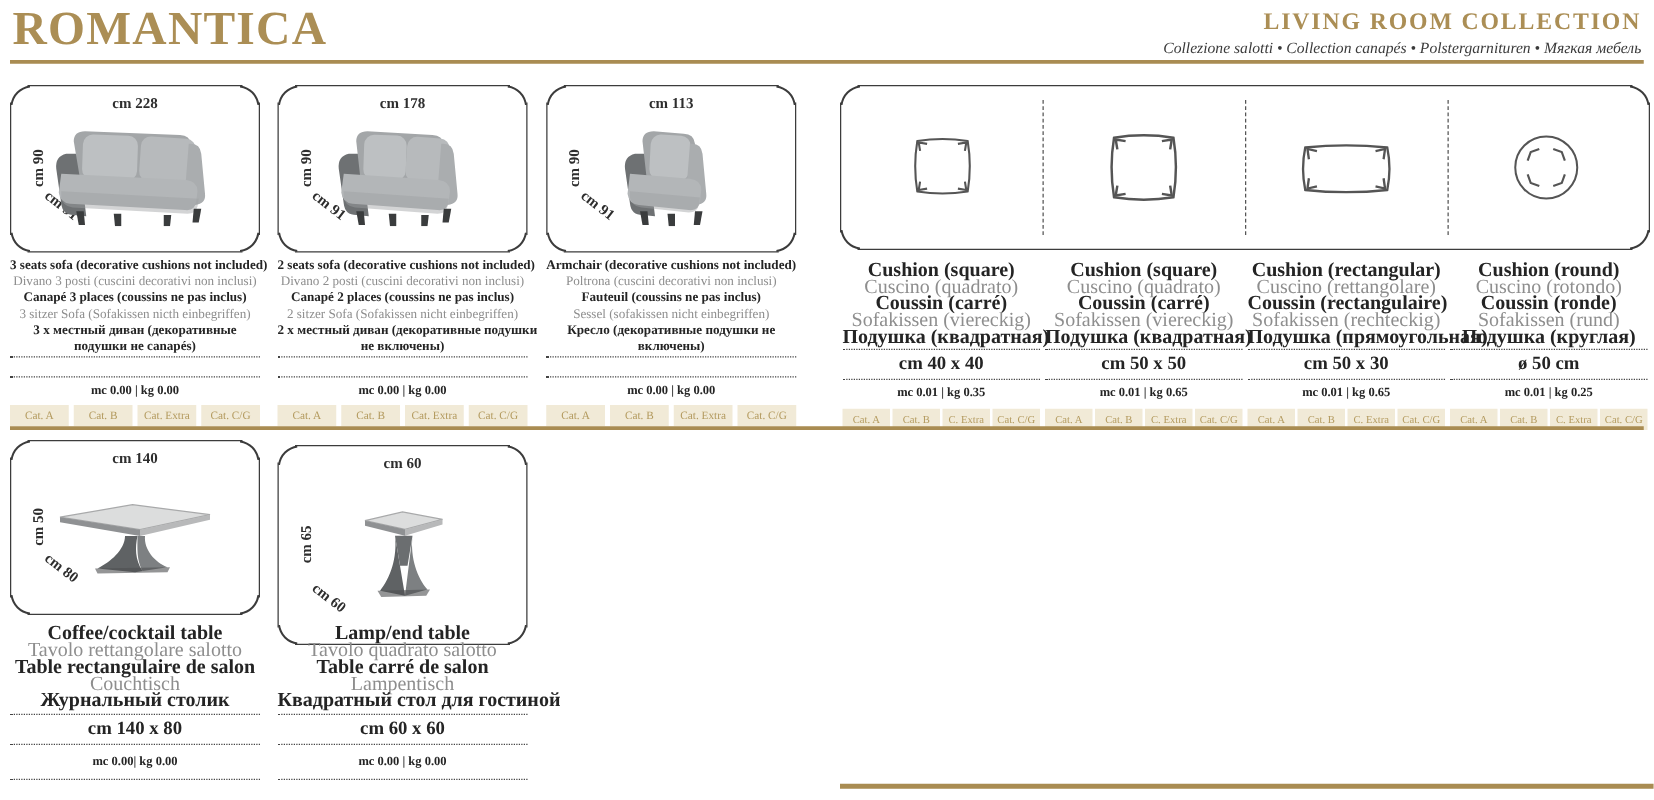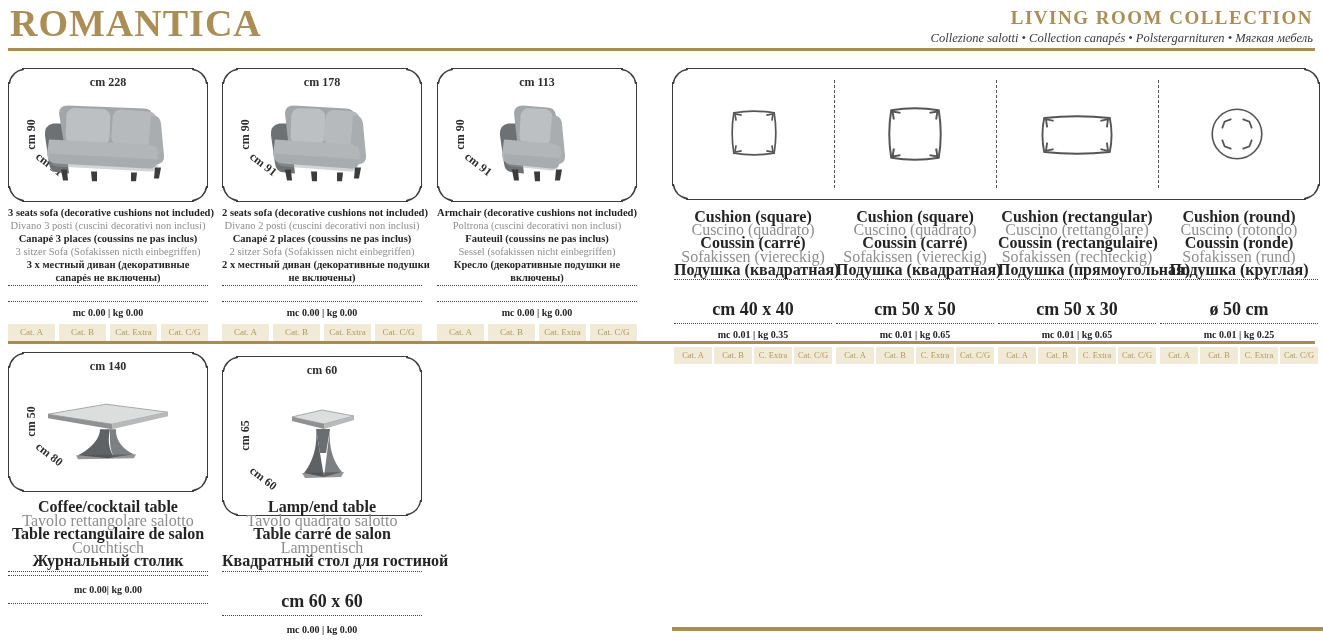--- a/index.html
+++ b/index.html
@@ -34,21 +34,21 @@
   .tcol.cush{top:210px;width:158px;}
   .tcol.tab{top:500px;width:200px;}
   .nl{white-space:nowrap;line-height:13px;font-size:10.5px;}
   .cush .nl{font-size:16px;line-height:13.2px;}
   .tab .nl{font-size:16px;line-height:13.5px;}
   .nl.b{font-weight:bold;color:#242424;}
   .nl.g{color:#8e8e8e;}
   .nl.du{border-bottom:1.6px dotted #444;padding-bottom:1px;}
   .rule{border-bottom:1.6px dotted #444;height:0;margin-top:3px;}
   .sp10{height:12px;}
-  .size{font-size:18px;font-weight:bold;color:#242424;padding:3px 0 0 0;margin-top:16px;}
+  .size{font-size:15px;font-weight:bold;color:#242424;padding:3px 0 0 0;}
   .mc{font-size:10px;font-weight:bold;color:#242424;margin-top:5px;}
   .cats{display:flex;gap:4px;margin-top:6px;align-items:flex-end;}
   .cush .cats{gap:2px;margin-top:7px;}
   .cat{flex:1;background:#f1ead7;color:#b39a5e;font-size:9px;line-height:17px;height:17px;white-space:nowrap;overflow:hidden;}
   .cush .cat{font-size:8.5px;}
   
   .vsep{position:absolute;top:80px;height:108px;border-left:1.5px dashed #555;}
   .gold-mid{position:absolute;left:8px;right:8px;top:341px;height:2.5px;background:#a98c52;}
   .gold-bottom{position:absolute;left:672px;right:0;top:627px;height:4px;background:#a98c52;}
 </style>
@@ -227,21 +227,21 @@
 <div class="vsep" style="left:834px"></div>
 <div class="vsep" style="left:996px"></div>
 <div class="vsep" style="left:1158px"></div>
 
 <div class="tcol prod" style="left:8px">
   <div class="nl b">3 seats sofa (decorative cushions not included)</div>
   <div class="nl g">Divano 3 posti (cuscini decorativi non inclusi)</div>
   <div class="nl b">Canapé 3 places (coussins ne pas inclus)</div>
   <div class="nl g">3 sitzer Sofa (Sofakissen nicth einbegriffen)</div>
   <div class="nl b">3 х местный диван (декоративные</div>
-  <div class="nl b du">canapés не включены)</div>
+  <div class="nl b du">подушки не canapés)</div>
   <div class="sp10"></div>
   <div class="rule"></div>
   <div class="mc">mc 0.00 | kg 0.00</div>
   <div class="cats">
     <span class="cat">Cat. A</span>
     <span class="cat">Cat. B</span>
     <span class="cat">Cat. Extra</span>
     <span class="cat">Cat. C/G</span>
   </div>
 </div>
@@ -421,20 +421,21 @@
   </div>
 </div>
 
 <div class="tcol tab" style="left:8px">
   <div class="nl b">Coffee/cocktail table</div>
   <div class="nl g">Tavolo rettangolare salotto</div>
   <div class="nl b">Table rectangulaire de salon</div>
   <div class="nl g">Couchtisch</div>
   <div class="nl b">Журнальный столик</div>
   <div class="rule"></div>
+  <div class="size">cm 140 x 80</div>
   <div class="rule"></div>
   <div class="mc" style="margin:8px 0 2px 0">mc 0.00| kg 0.00</div>
   <div class="rule" style="margin-top:8px"></div>
 </div>
 
 <div class="tcol tab" style="left:222px">
   <div class="nl b">Lamp/end table</div>
   <div class="nl g">Tavolo quadrato salotto</div>
   <div class="nl b">Table carré de salon</div>
   <div class="nl g">Lampentisch</div>

